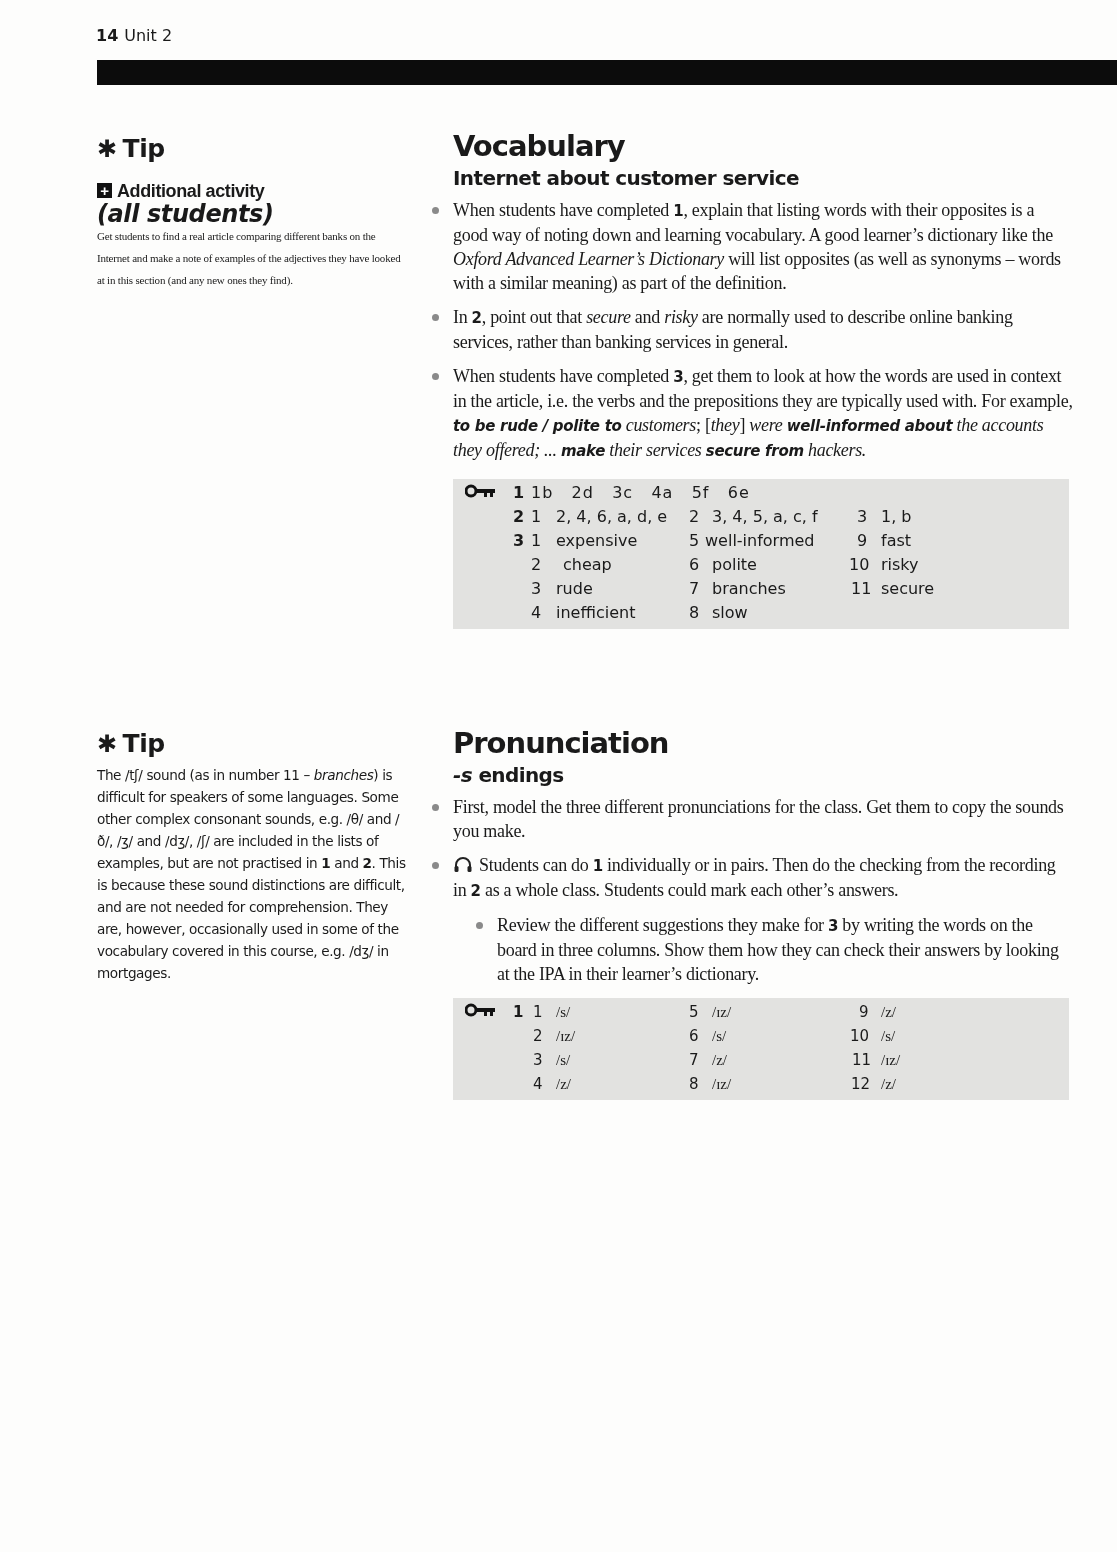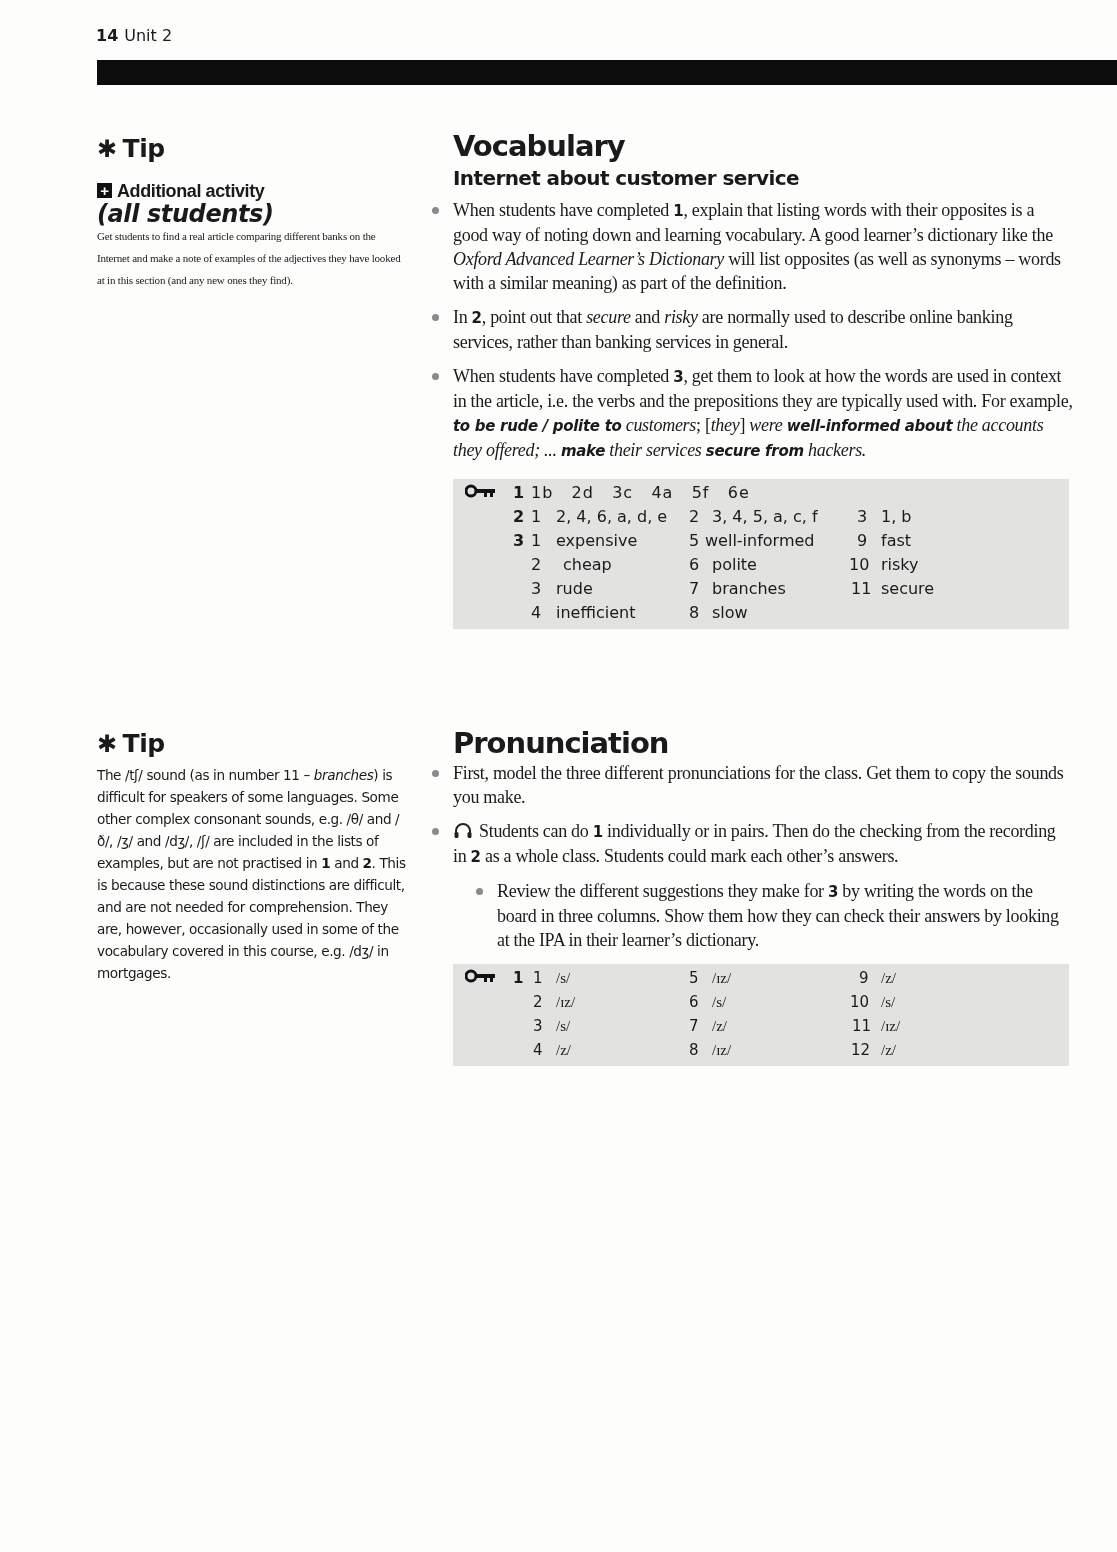--- a/index.html
+++ b/index.html
@@ -123,20 +123,21 @@
       <span style="left:78px;">4</span>
         <span style="left:103px;">inefficient</span>
       <span style="left:236px;">8</span>
         <span style="left:259px;">slow</span>
     </div>
   </div>
 </div>
 
 <div class="main-col" style="top:725px;">
   <h1 class="h1">Pronunciation</h1>
+  <h2 class="h2"><i>-s</i><span> endings</span></h2>
 
   <p class="bullet">First, model the three different pronunciations for the class. Get them to copy the sounds you make.</p>
   <p class="bullet">
     <svg class="headphones" width="20" height="18" viewBox="0 0 20 18">
       <path d="M3 12 V9 A7 7 0 0 1 17 9 V12" fill="none" stroke="#222" stroke-width="2"></path>
       <rect x="1.5" y="10" width="4" height="6" rx="1.5" fill="#222"></rect>
       <rect x="14.5" y="10" width="4" height="6" rx="1.5" fill="#222"></rect>
     </svg><span>Students can do </span><b>1</b><span> individually or in pairs. Then do the checking from the recording in </span><b>2</b><span> as a whole class. Students could mark each other’s answers.</span>
   </p>
   <p class="bullet" style="margin-bottom:0;margin-left:44px;">

